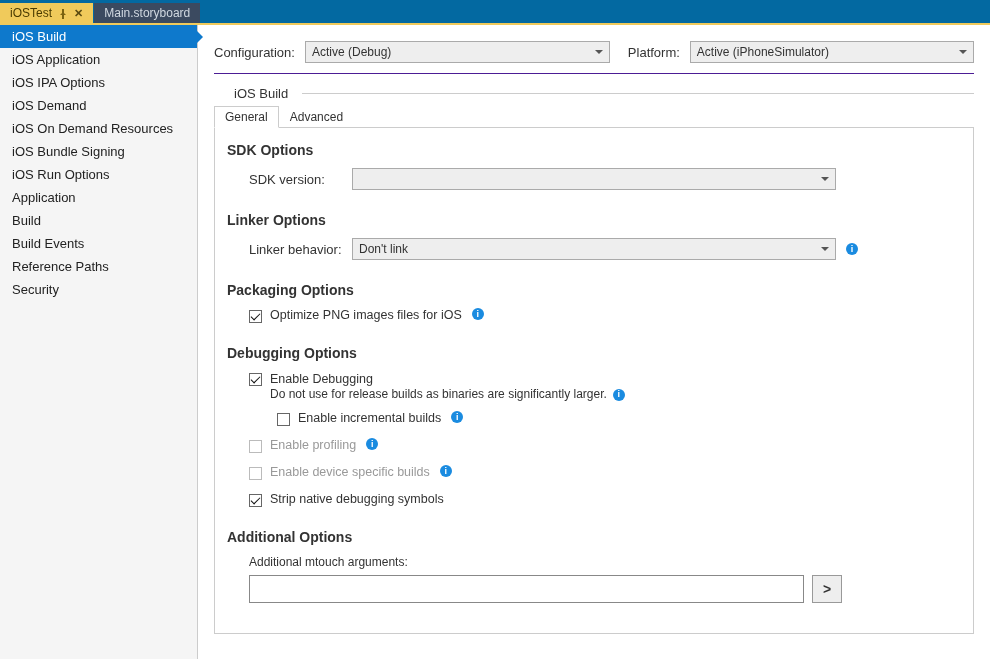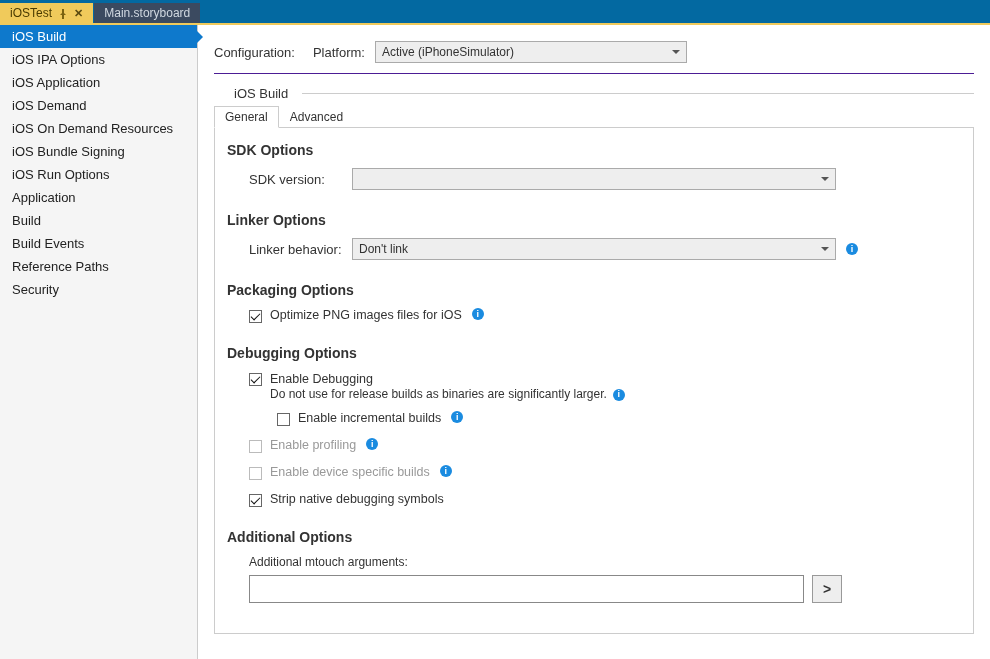--- a/index.html
+++ b/index.html
@@ -198,36 +198,39 @@
     <span class="close-x">✕</span>
   </div>
   <div class="tab inactive">
     <span>Main.storyboard</span>
   </div>
 </div>
 
 <div class="main-area">
   <div class="sidebar">
     <div class="sidebar-item active"><span>iOS Build</span></div>
+    <div class="sidebar-item"><span>iOS Application</span></div>
     <div class="sidebar-item"><span>iOS IPA Options</span></div>
-    <div class="sidebar-item"><span>iOS Application</span></div>
     <div class="sidebar-item"><span>iOS Demand</span></div>
     <div class="sidebar-item"><span>iOS On Demand Resources</span></div>
     <div class="sidebar-item"><span>iOS Bundle Signing</span></div>
     <div class="sidebar-item"><span>iOS Run Options</span></div>
     <div class="sidebar-item"><span>Application</span></div>
     <div class="sidebar-item"><span>Build</span></div>
     <div class="sidebar-item"><span>Build Events</span></div>
     <div class="sidebar-item"><span>Reference Paths</span></div>
     <div class="sidebar-item"><span>Security</span></div>
   </div>
 
   <div class="content">
     <div class="top-row">
       <label>Configuration:</label>
+      <div class="select config">
+        <span>Active (Debug)</span>
+      </div>
       <label style="margin-left:8px;">Platform:</label>
       <div class="select platform">
         <span>Active (iPhoneSimulator)</span>
       </div>
     </div>
 
     <div class="fieldset-row">
       <span class="fieldset-title">iOS Build</span>
       <div class="fieldset-line"></div>
     </div>

